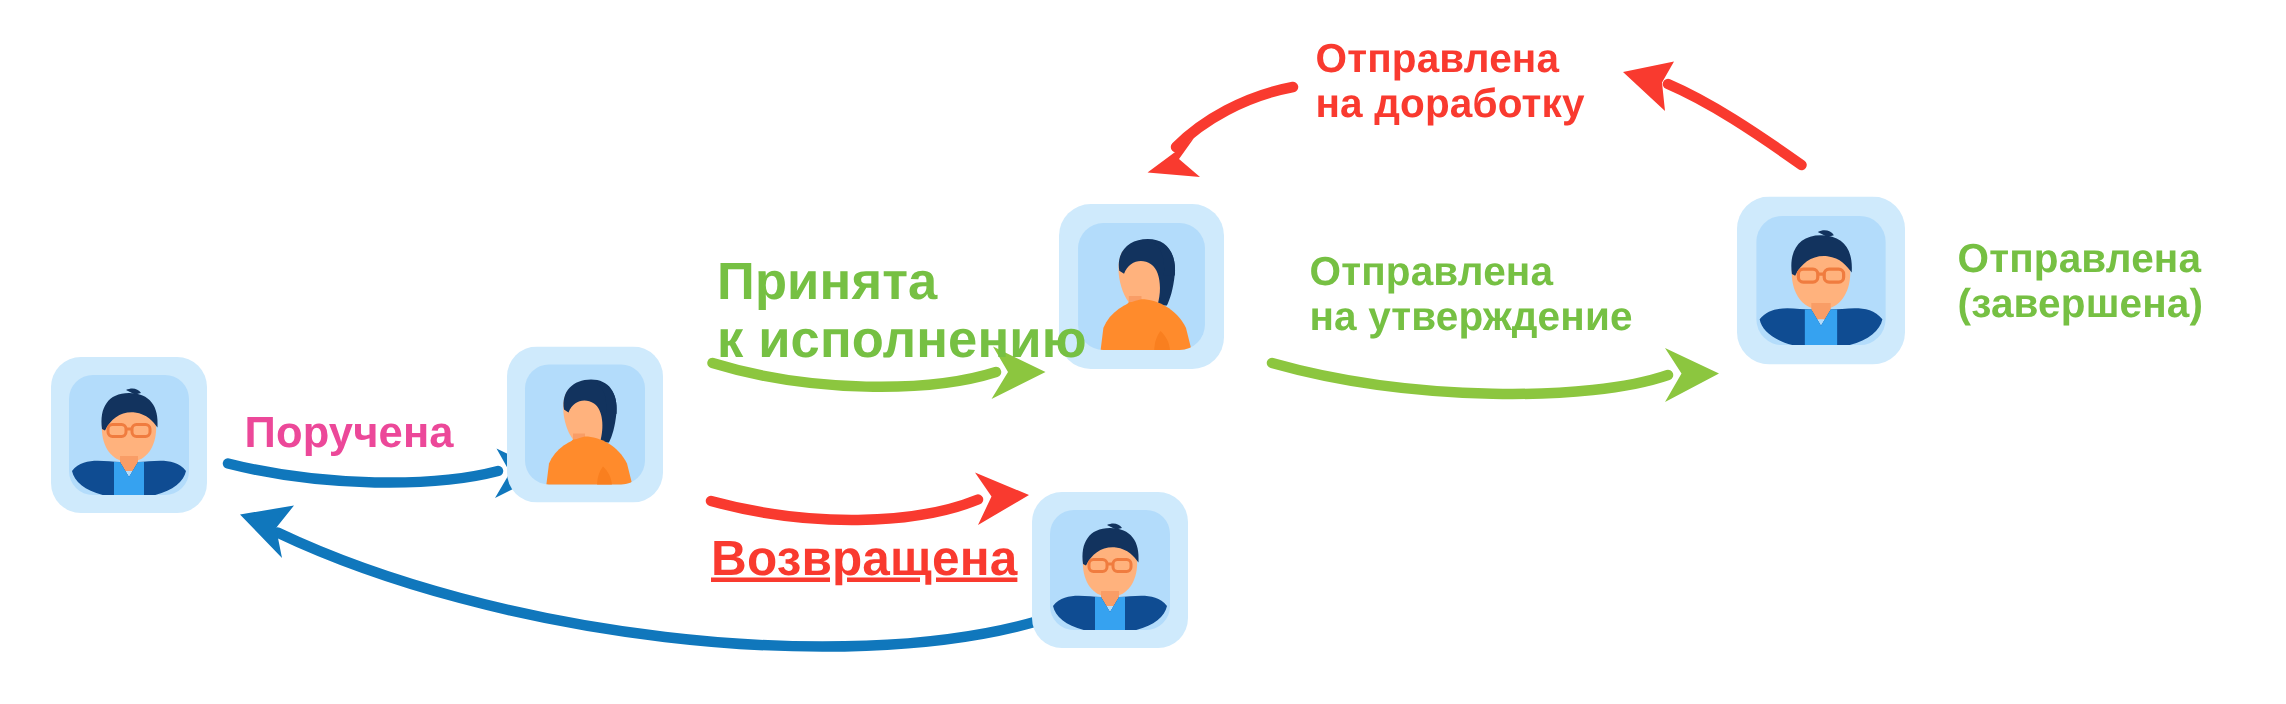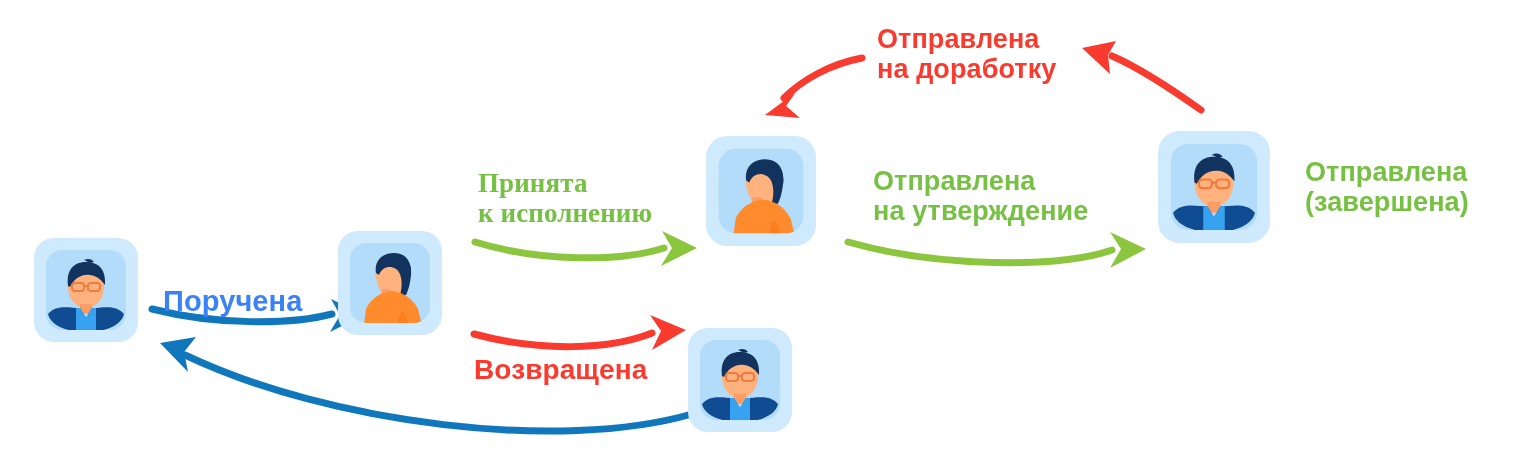--- a/index.html
+++ b/index.html
@@ -1,21 +1,21 @@
 <!DOCTYPE html>
 <html><head>
 <meta charset="utf-8">
 <style>
   html,body{margin:0;padding:0;background:#ffffff;}
   body{width:1524px;height:469px;overflow:hidden;
        font-family:"Liberation Sans","DejaVu Sans",sans-serif;}
   #stage{position:relative;width:1524px;height:469px;background:#fff;}
   .avatar{position:absolute;}
   .label{position:absolute;font-weight:700;line-height:1.12;white-space:pre;letter-spacing:.1px;}
-  .l-blue{color:#3b82f6;margin-top:12px;}
+  .l-blue{color:#ec4899;}
   .l-green{color:#76c043;}
   .l-red{color:#f93a2f;}
   svg.arrows{position:absolute;left:0;top:0;width:1524px;height:469px;overflow:visible;}
 </style>
 </head>
 <body>
 
 <div id="stage">
 
   <svg class="arrows" viewBox="0 0 1524 469" xmlns="http://www.w3.org/2000/svg">
@@ -158,24 +158,24 @@
         </g>
         <path d="M46 66 L 58 66 L 58 76 L 46 76 Z" fill="#f99d66"></path>
         <path d="M52 94 C 30 94 16 86 14 76 C 22 66 36 70 46 70 L 52 80 L 58 70 C 68 70 82 66 90 76 C 88 86 74 94 52 94 Z" fill="#0f4c92"></path>
         <path d="M42 70 L 46 70 L 52 80 L 58 70 L 62 70 L 62 94 L 42 94 Z" fill="#36a2f0"></path>
       </g>
     </svg>
   </div>
 
   <div class="label l-blue" style="left:163px;top:273px;font-size:29px;">Поручена</div>
 
-  <div class="label l-green" style="left:478px;top:168px;font-size:27px;font-family:Liberation Serif, serif;">Принята
+  <div class="label l-green" style="left:478px;top:168px;font-size:35px;">Принята
 к исполнению</div>
 
-  <div class="label l-red" style="left:474px;top:354px;font-size:28px;">Возвращена</div>
+  <div class="label l-red" style="left:474px;top:354px;font-size:33px;text-decoration:underline;">Возвращена</div>
 
   <div class="label l-green" style="left:873px;top:166px;font-size:27px;">Отправлена
 на утверждение</div>
 
   <div class="label l-red" style="left:877px;top:24px;font-size:27px;">Отправлена
 на доработку</div>
 
   <div class="label l-green" style="left:1305px;top:157px;font-size:27px;">Отправлена
 (завершена)</div>
 

